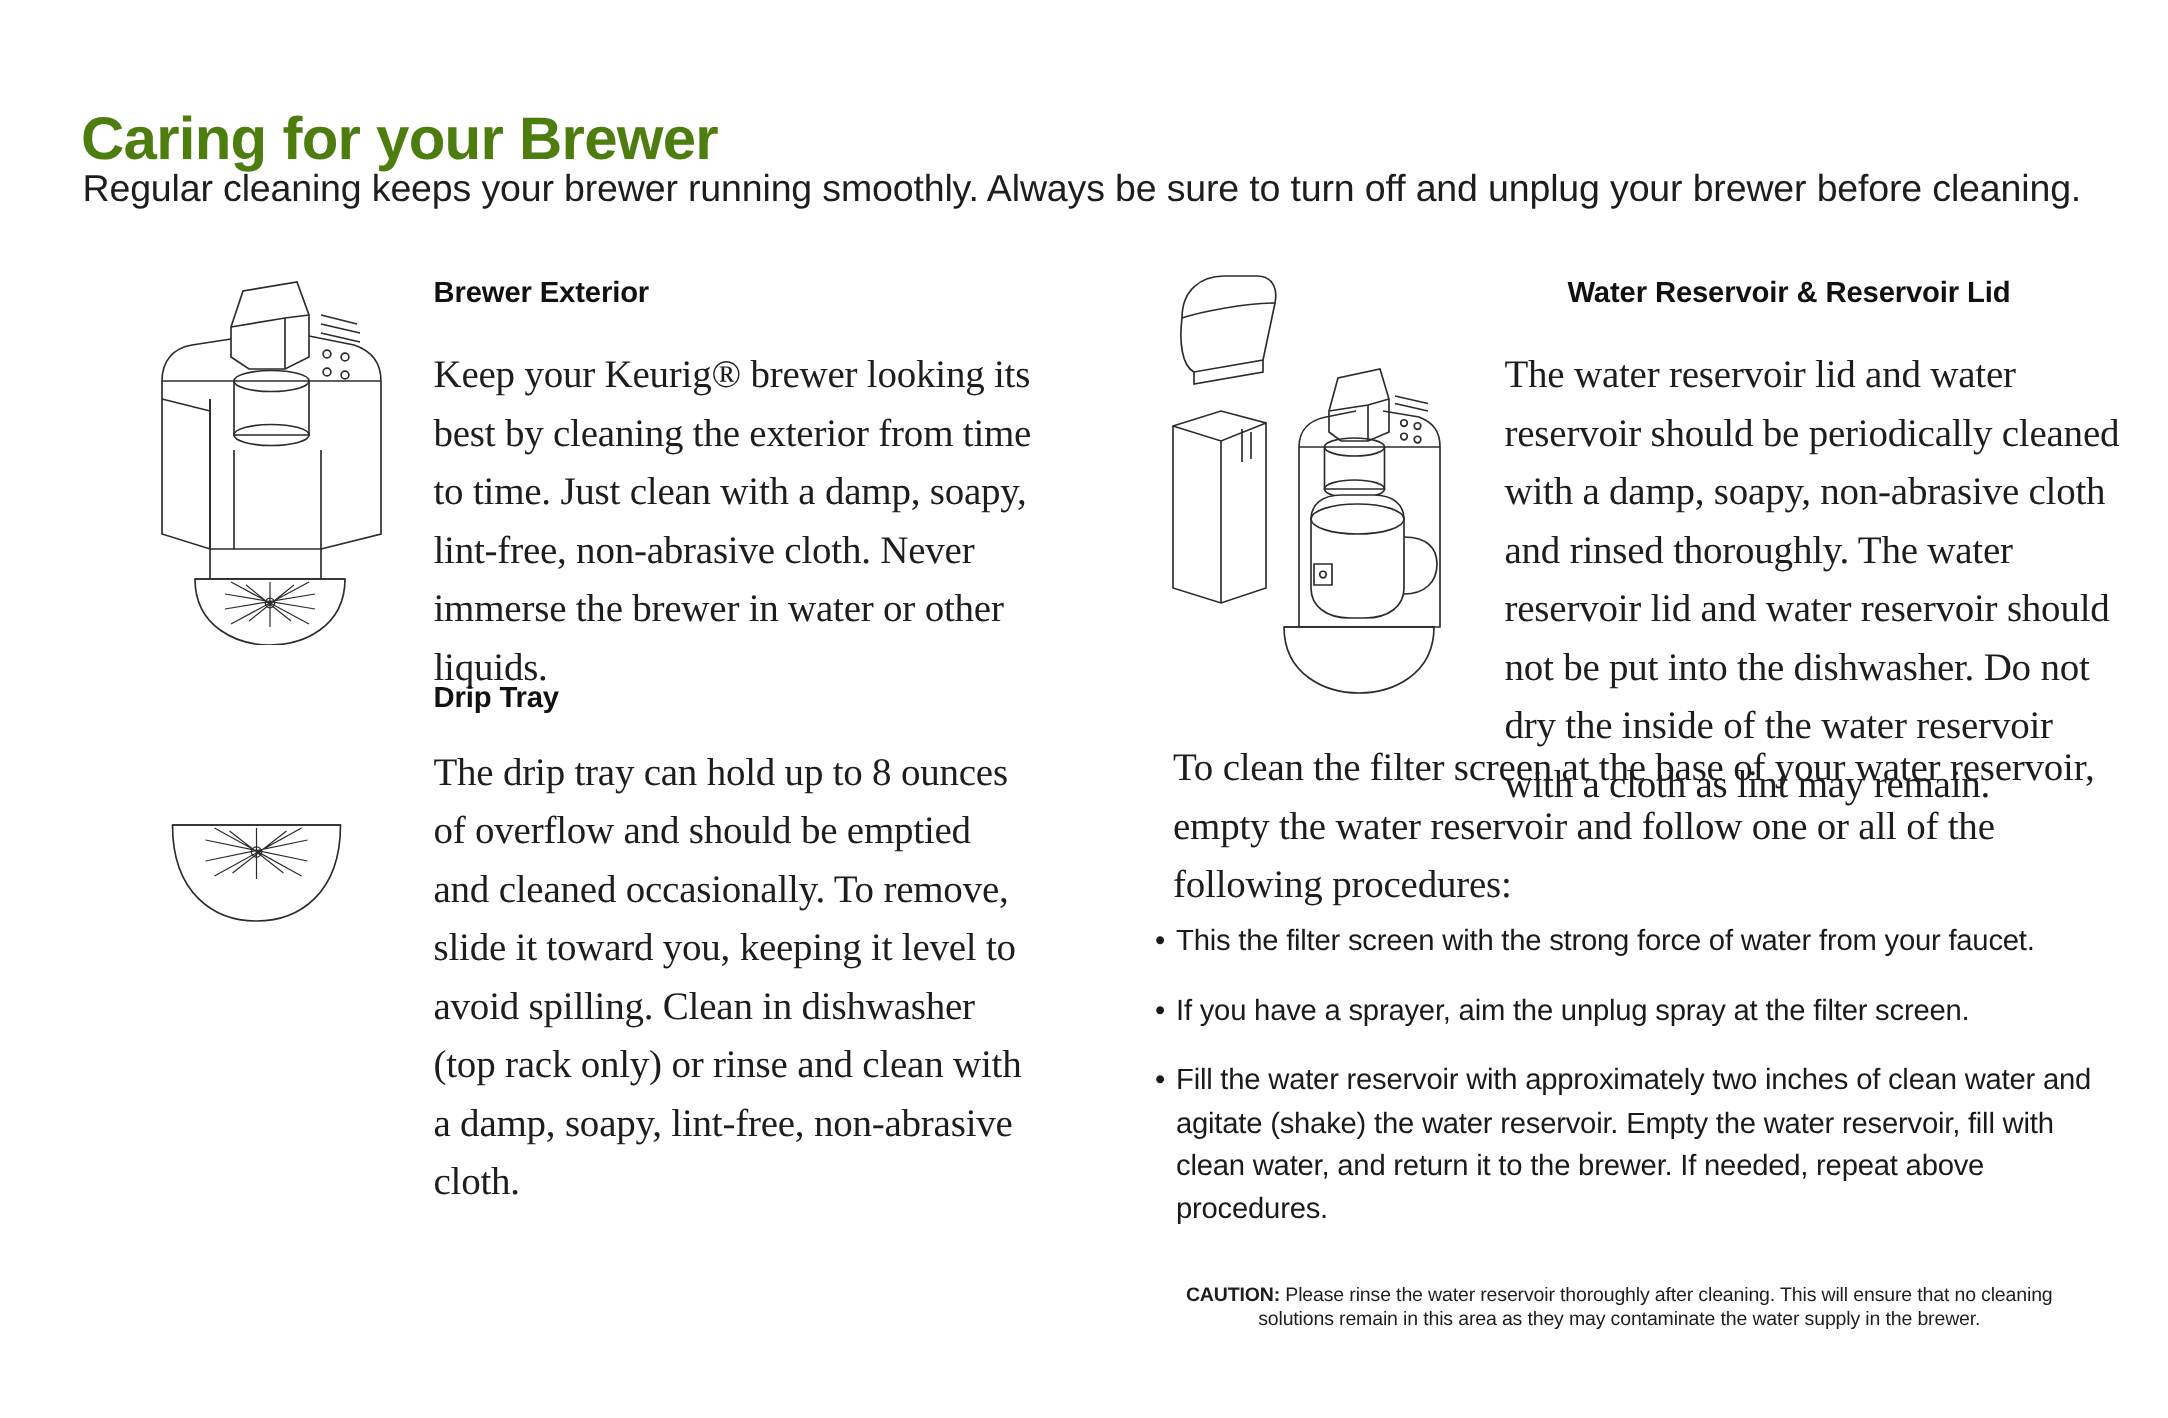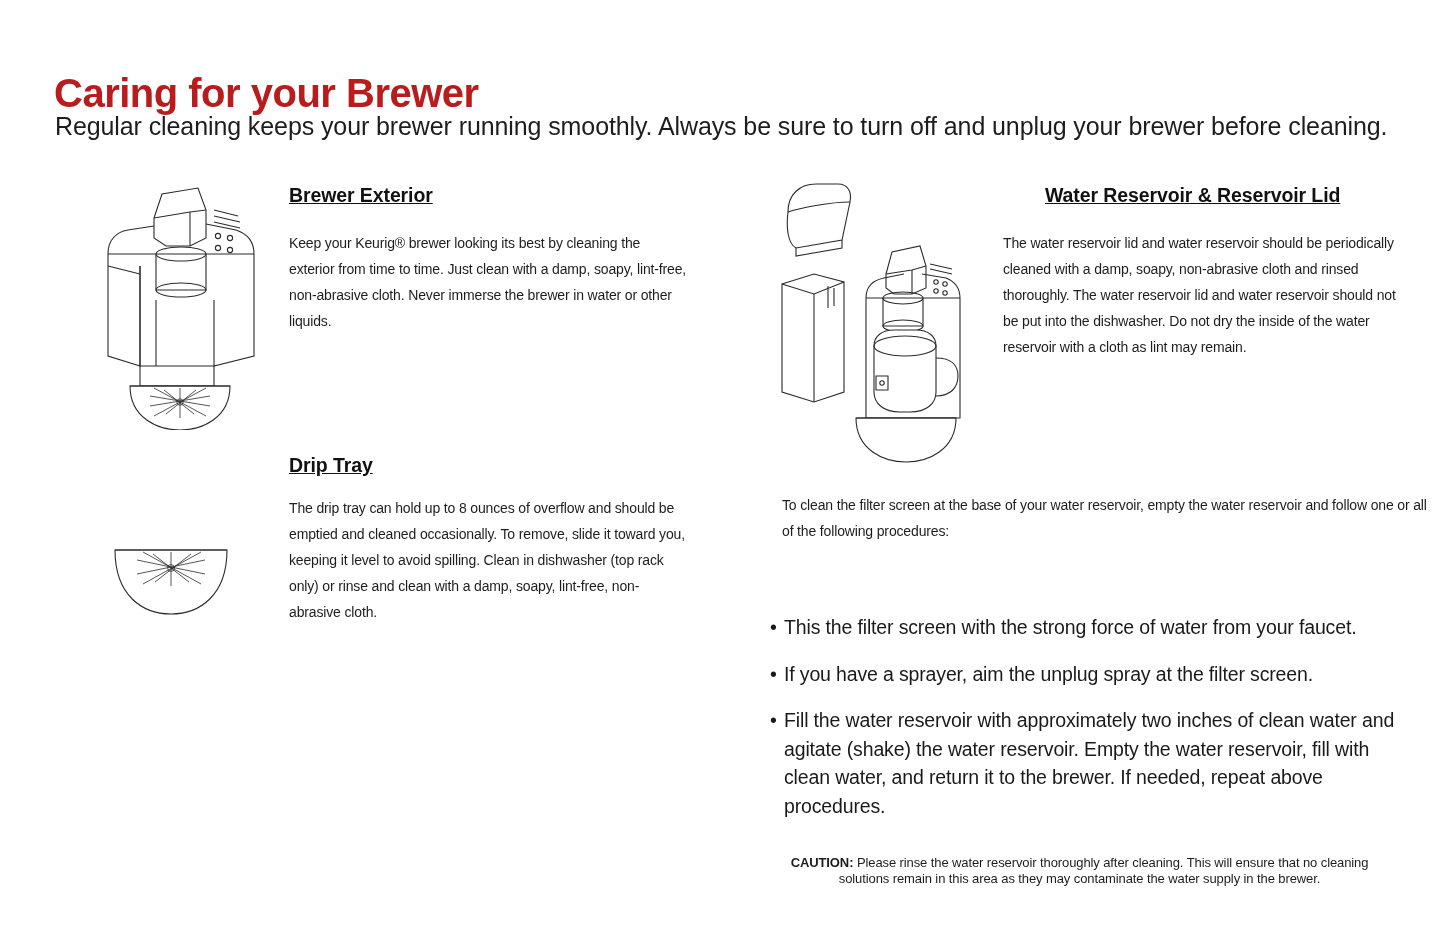--- a/index.html
+++ b/index.html
@@ -21,21 +21,21 @@
     width: 1445px;
     height: 945px;
   }
   .title {
     position: absolute;
     left: 54px;
     top: 44px;
     font-size: 40px;
     font-weight: bold;
     letter-spacing: -0.5px;
-    color: #b91c1c;
+    color: #4d7c0f;
   }
   .intro {
     position: absolute;
     left: 55px;
     top: 112px;
     font-size: 25px;
     color: #1d1d1d;
     letter-spacing: -0.1px;
   }
 
@@ -53,27 +53,27 @@
     top: 170px;
     width: 645px;
     height: 740px;
   }
 
   .sec-head {
     font-size: 19.5px;
     font-weight: bold;
     color: #111111;
     letter-spacing: -0.1px;
-    text-decoration: underline;
   }
   .body-text {
-    font-size: 14px;
-    line-height: 26px;
+    font-size: 26px;
+    line-height: 39px;
     color: #1d1d1d;
     letter-spacing: -0.15px;
+    font-family: Liberation Serif, serif;
   }
   .small-note {
     font-size: 13px;
     line-height: 16px;
     color: #1d1d1d;
     letter-spacing: -0.1px;
   }
   .small-note b { font-weight: bold; }
 
   

